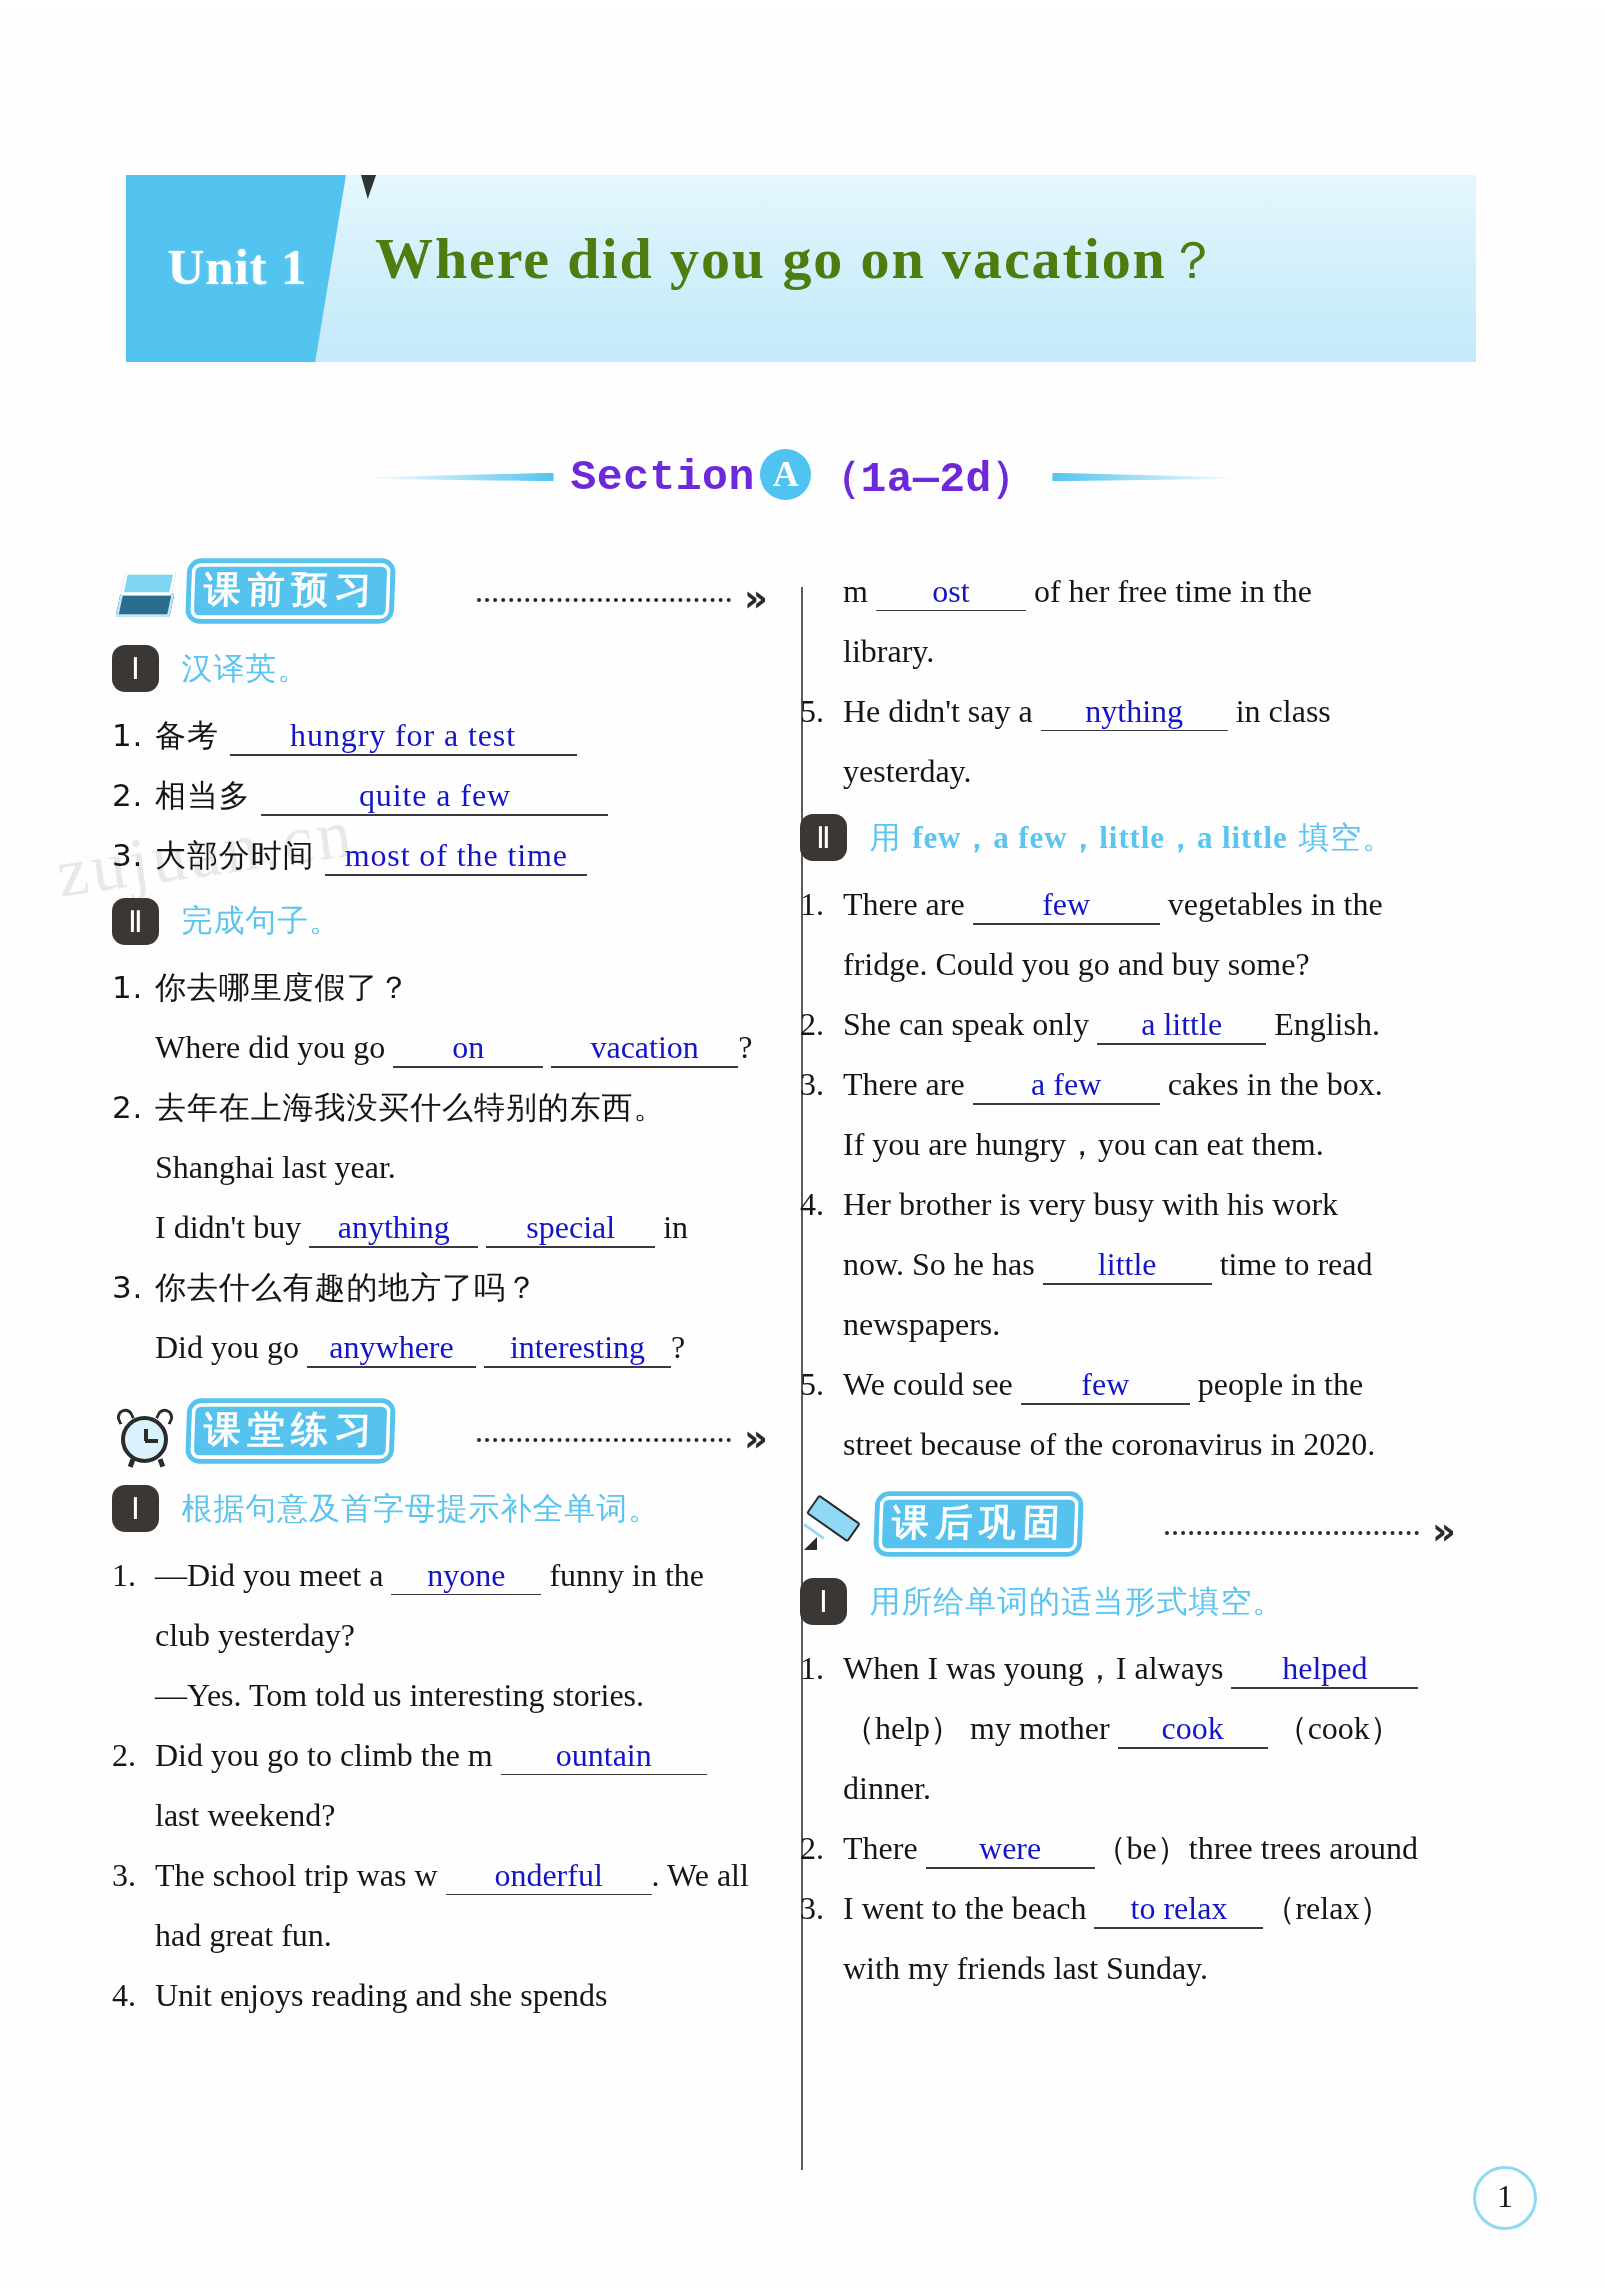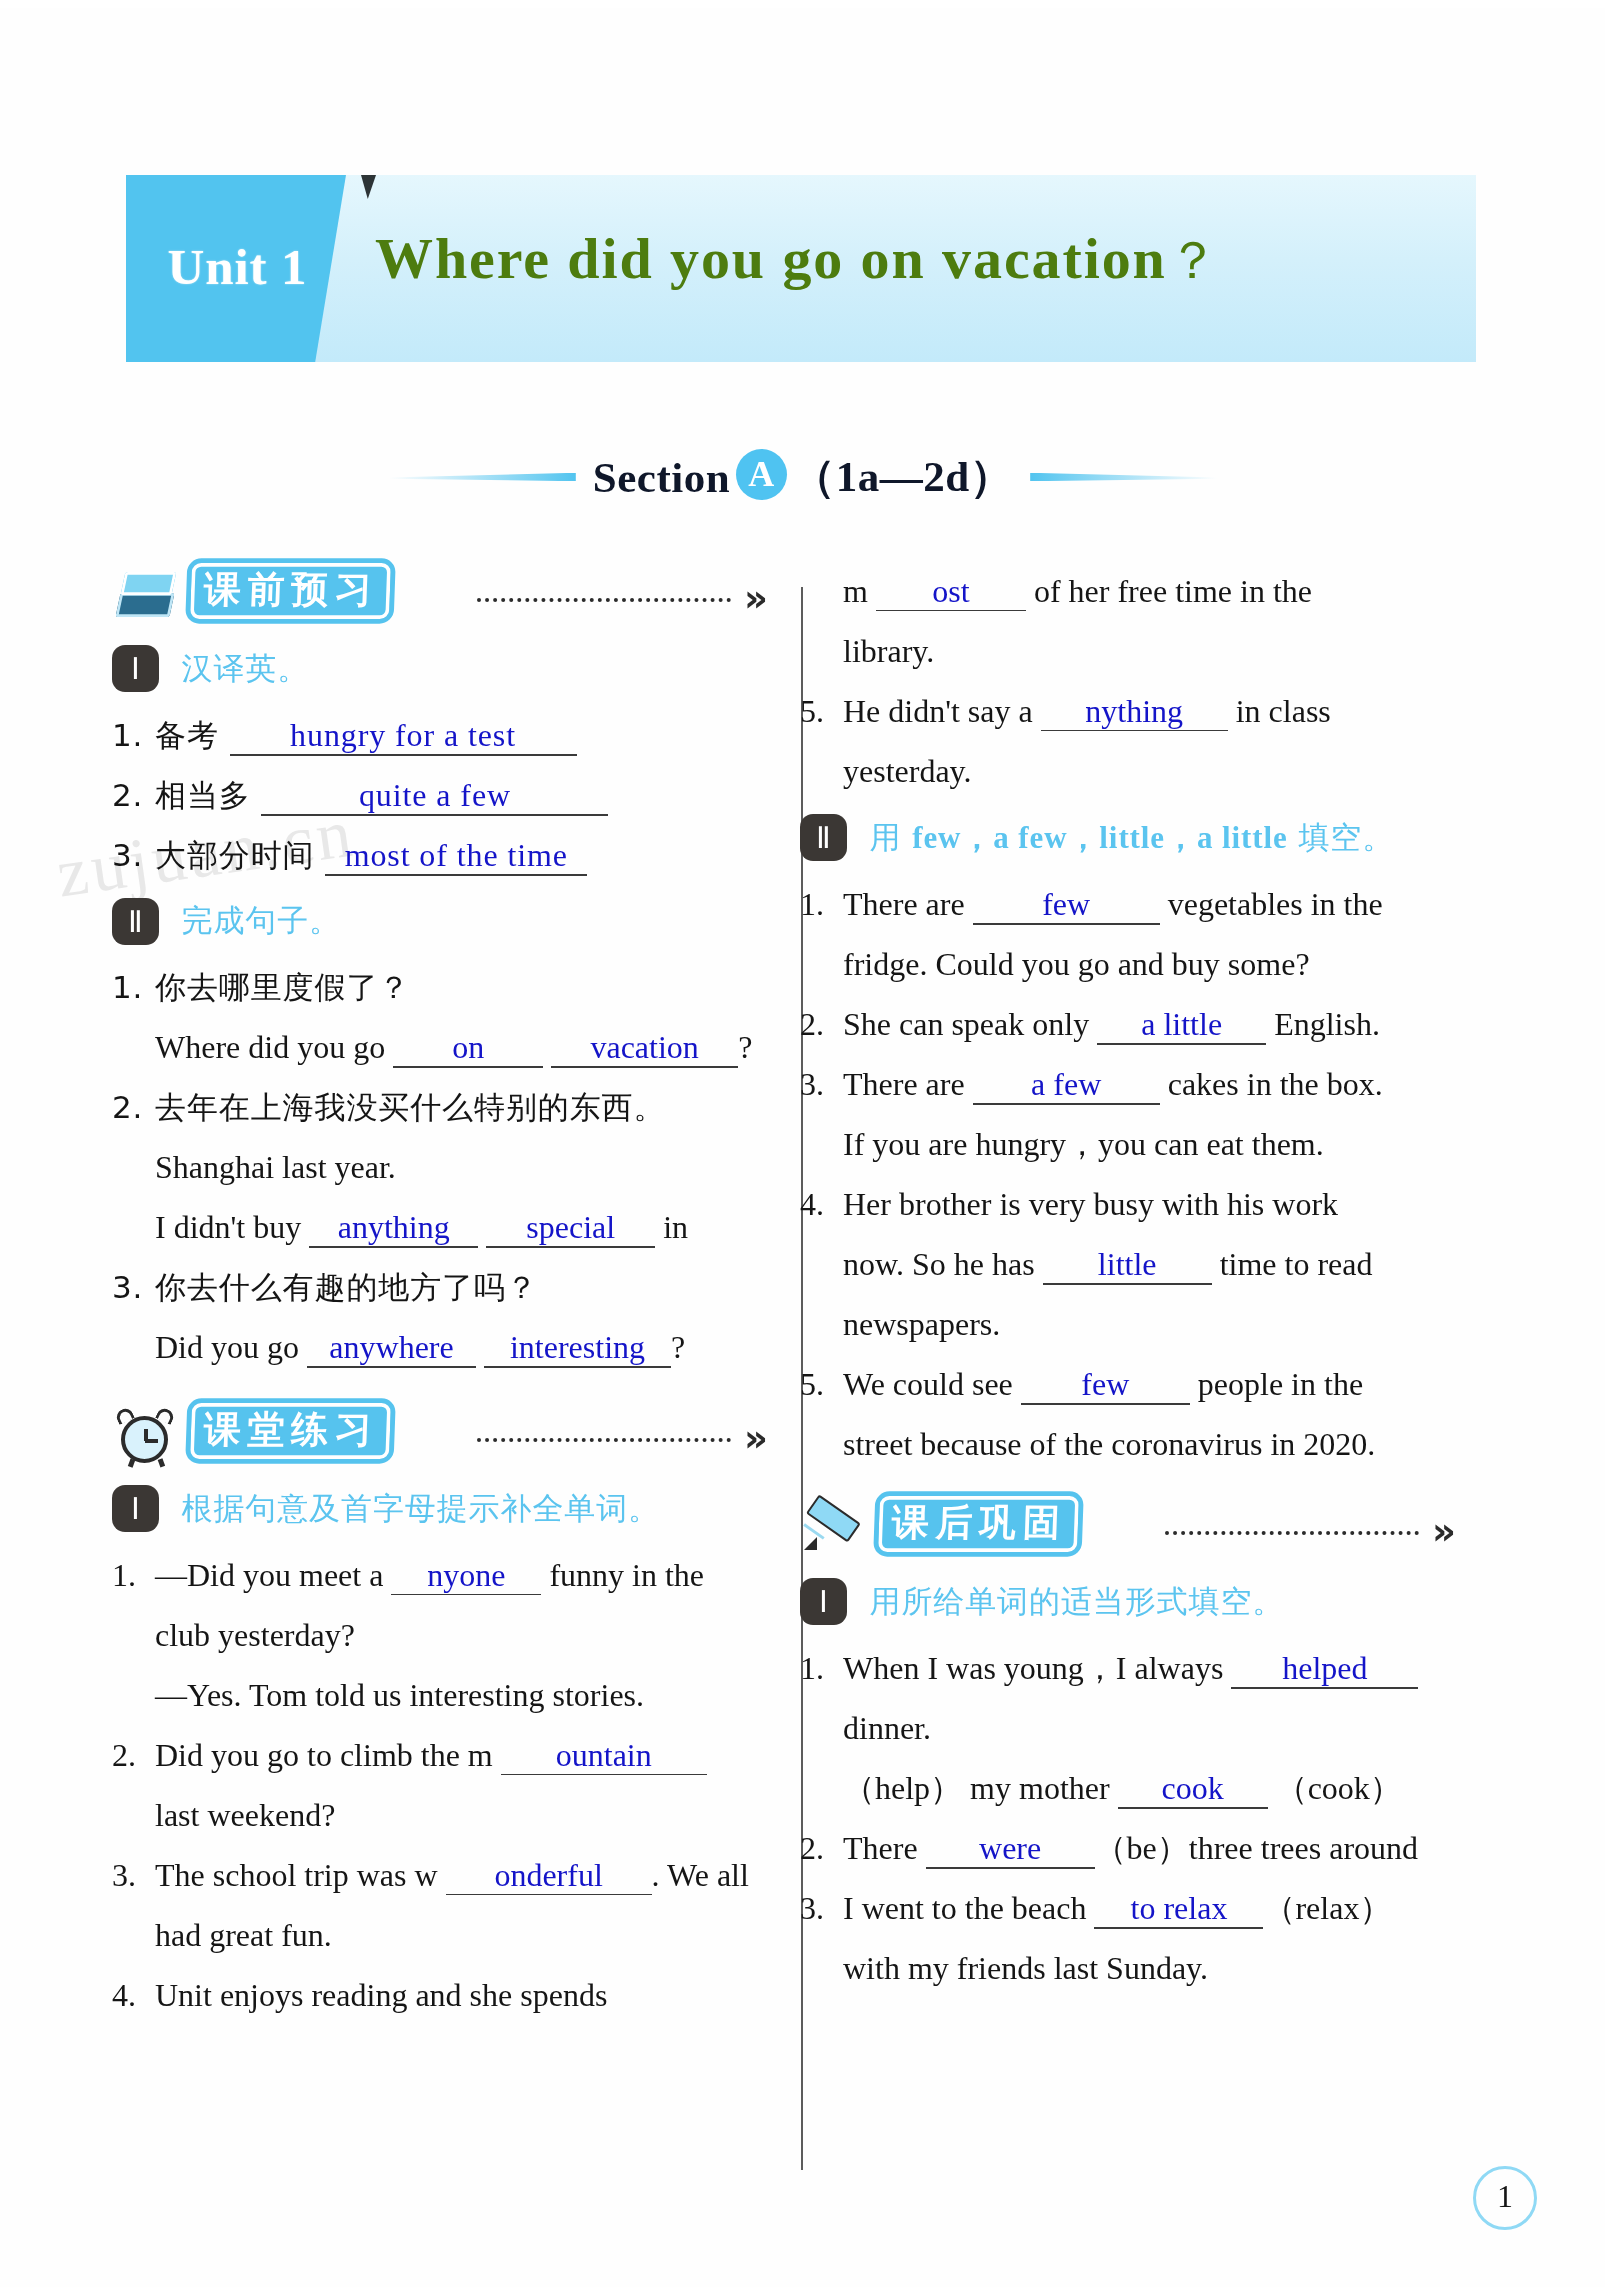--- a/index.html
+++ b/index.html
@@ -98,24 +98,24 @@
   }
   .sec-rule.right {
     margin-right: 0;
     margin-left: 17px;
     background: linear-gradient(270deg, rgba(82,196,239,0) 0%, #52c4ef 100%);
     clip-path: polygon(0 0, 100% 55%, 100% 72%, 0 100%);
   }
   .sec-text {
     display: inline-block;
     vertical-align: middle;
-    font-family: Liberation Serif, serif;
+    font-family: Liberation Mono, monospace;
     font-weight: bold;
     font-size: 43px;
-    color: #0f172a;
+    color: #6d28d9;
     letter-spacing: 0.5px;
   }
   .sec-circle {
     display: inline-block;
     vertical-align: middle;
     width: 51px;
     height: 51px;
     border-radius: 50%;
     background: #4fc3f1;
     color: #fff;
@@ -550,26 +550,26 @@
     </div>
 
     <div class="ex-head">
       <span class="roman">Ⅰ</span><span class="ex-title">用所给单词的适当形式填空。</span>
     </div>
 
     <p class="q">
       <span class="num">1.</span><span>When I was young，I always</span>
       <span class="blank w200">helped</span>
     </p>
-    <p class="q indent">dinner.</p>
     <p class="q indent">
       <span>（help） my mother</span>
       <span class="blank w160">cook</span>
       <span>（cook）</span>
     </p>
+    <p class="q indent">dinner.</p>
 
     <p class="q">
       <span class="num">2.</span><span>There</span>
       <span class="blank w180">were</span><span>（be）three trees around</span>
     </p>
 
     <p class="q">
       <span class="num">3.</span><span>I went to the beach</span>
       <span class="blank w180">to relax</span><span>（relax）</span>
     </p>

